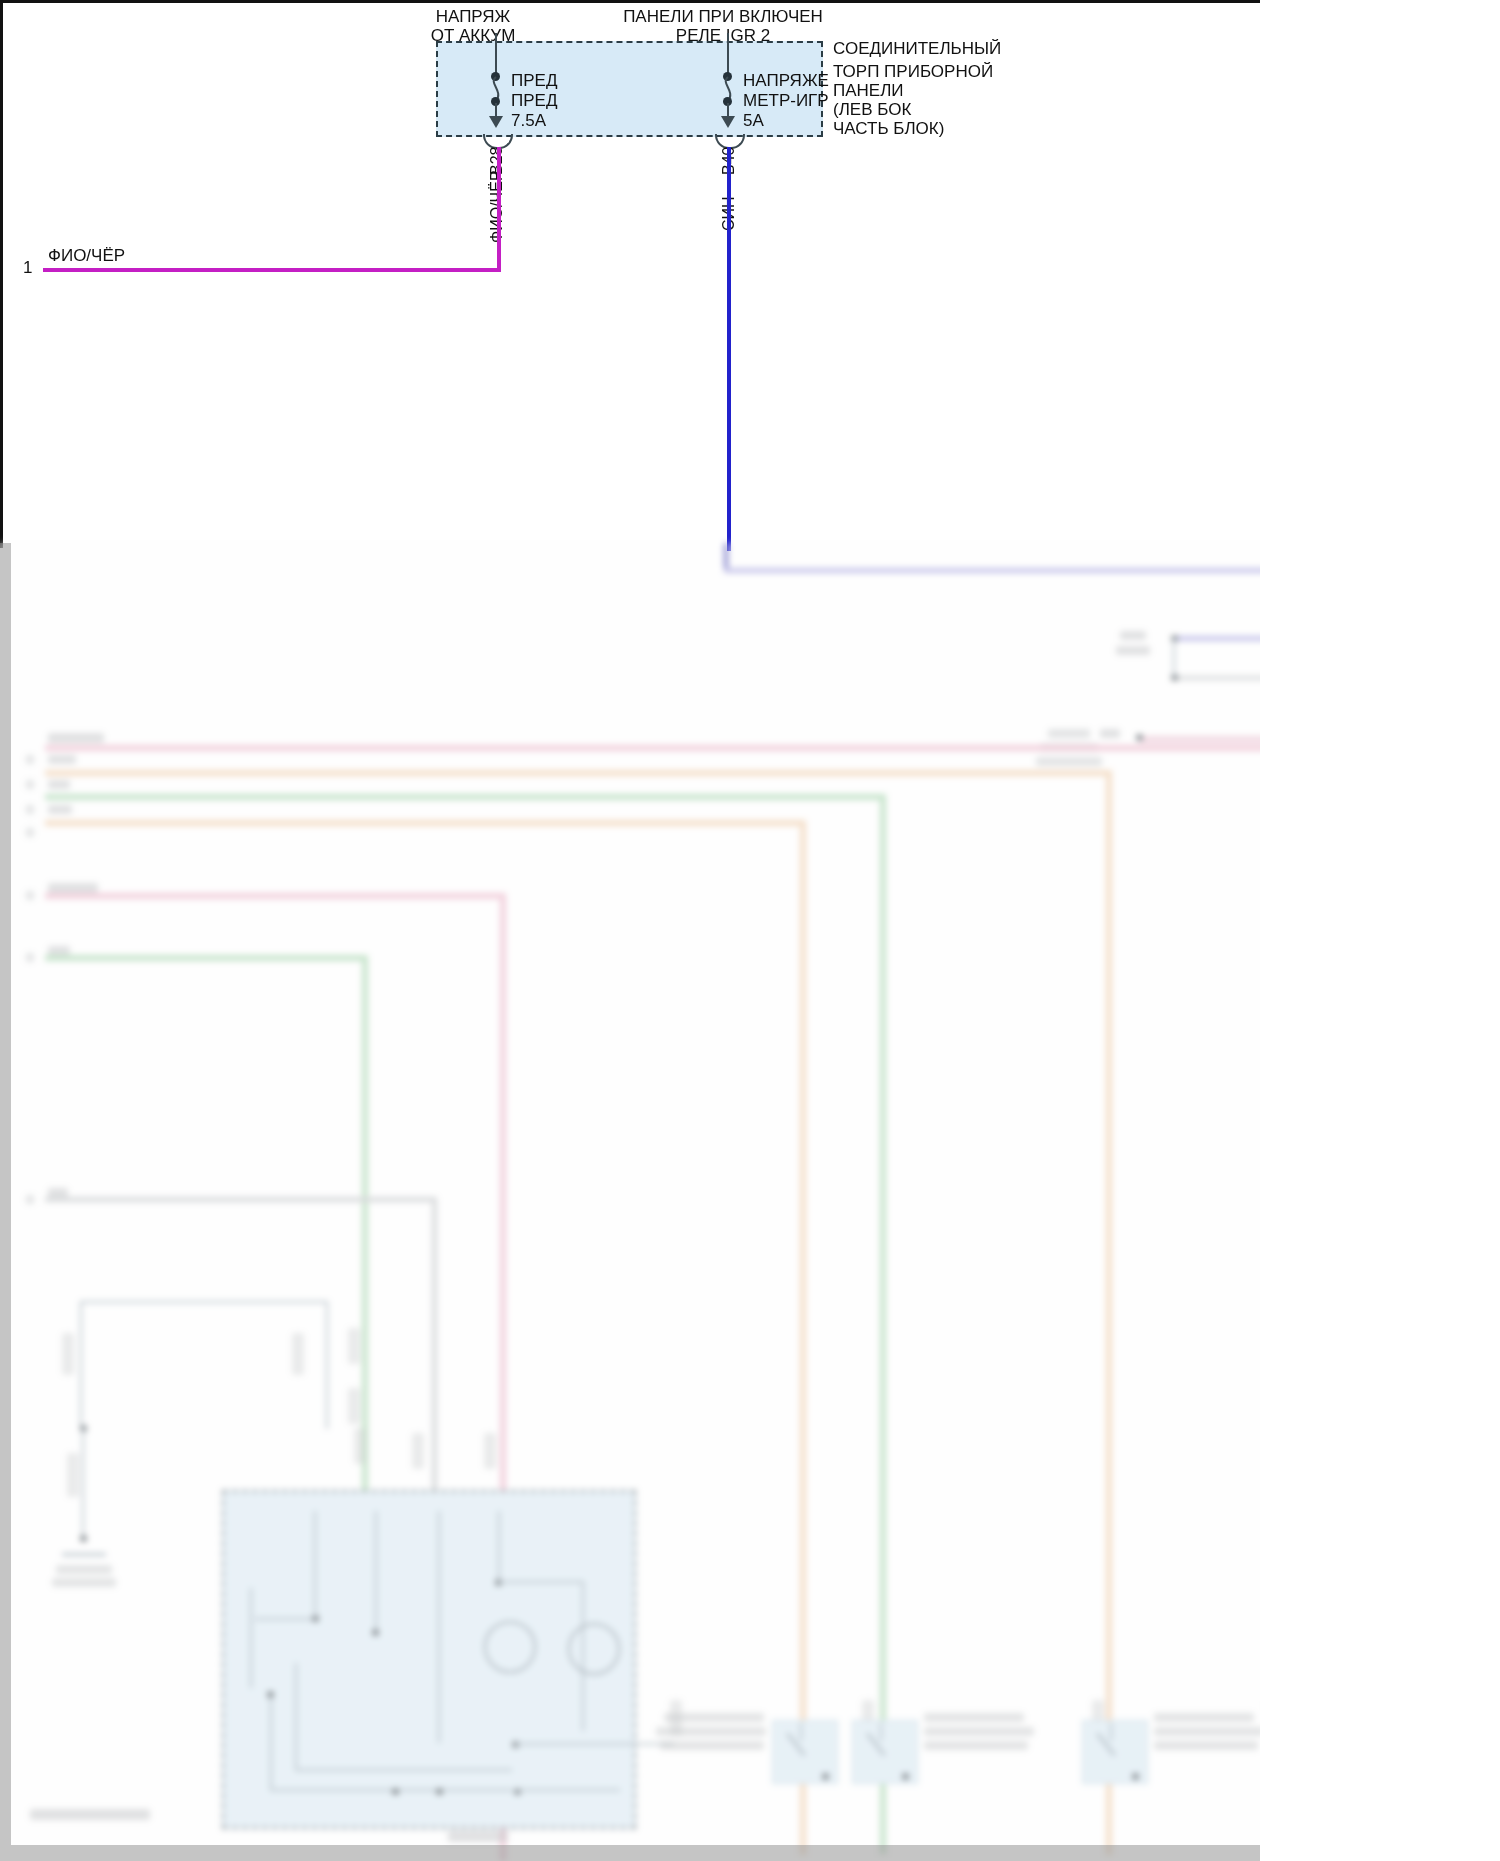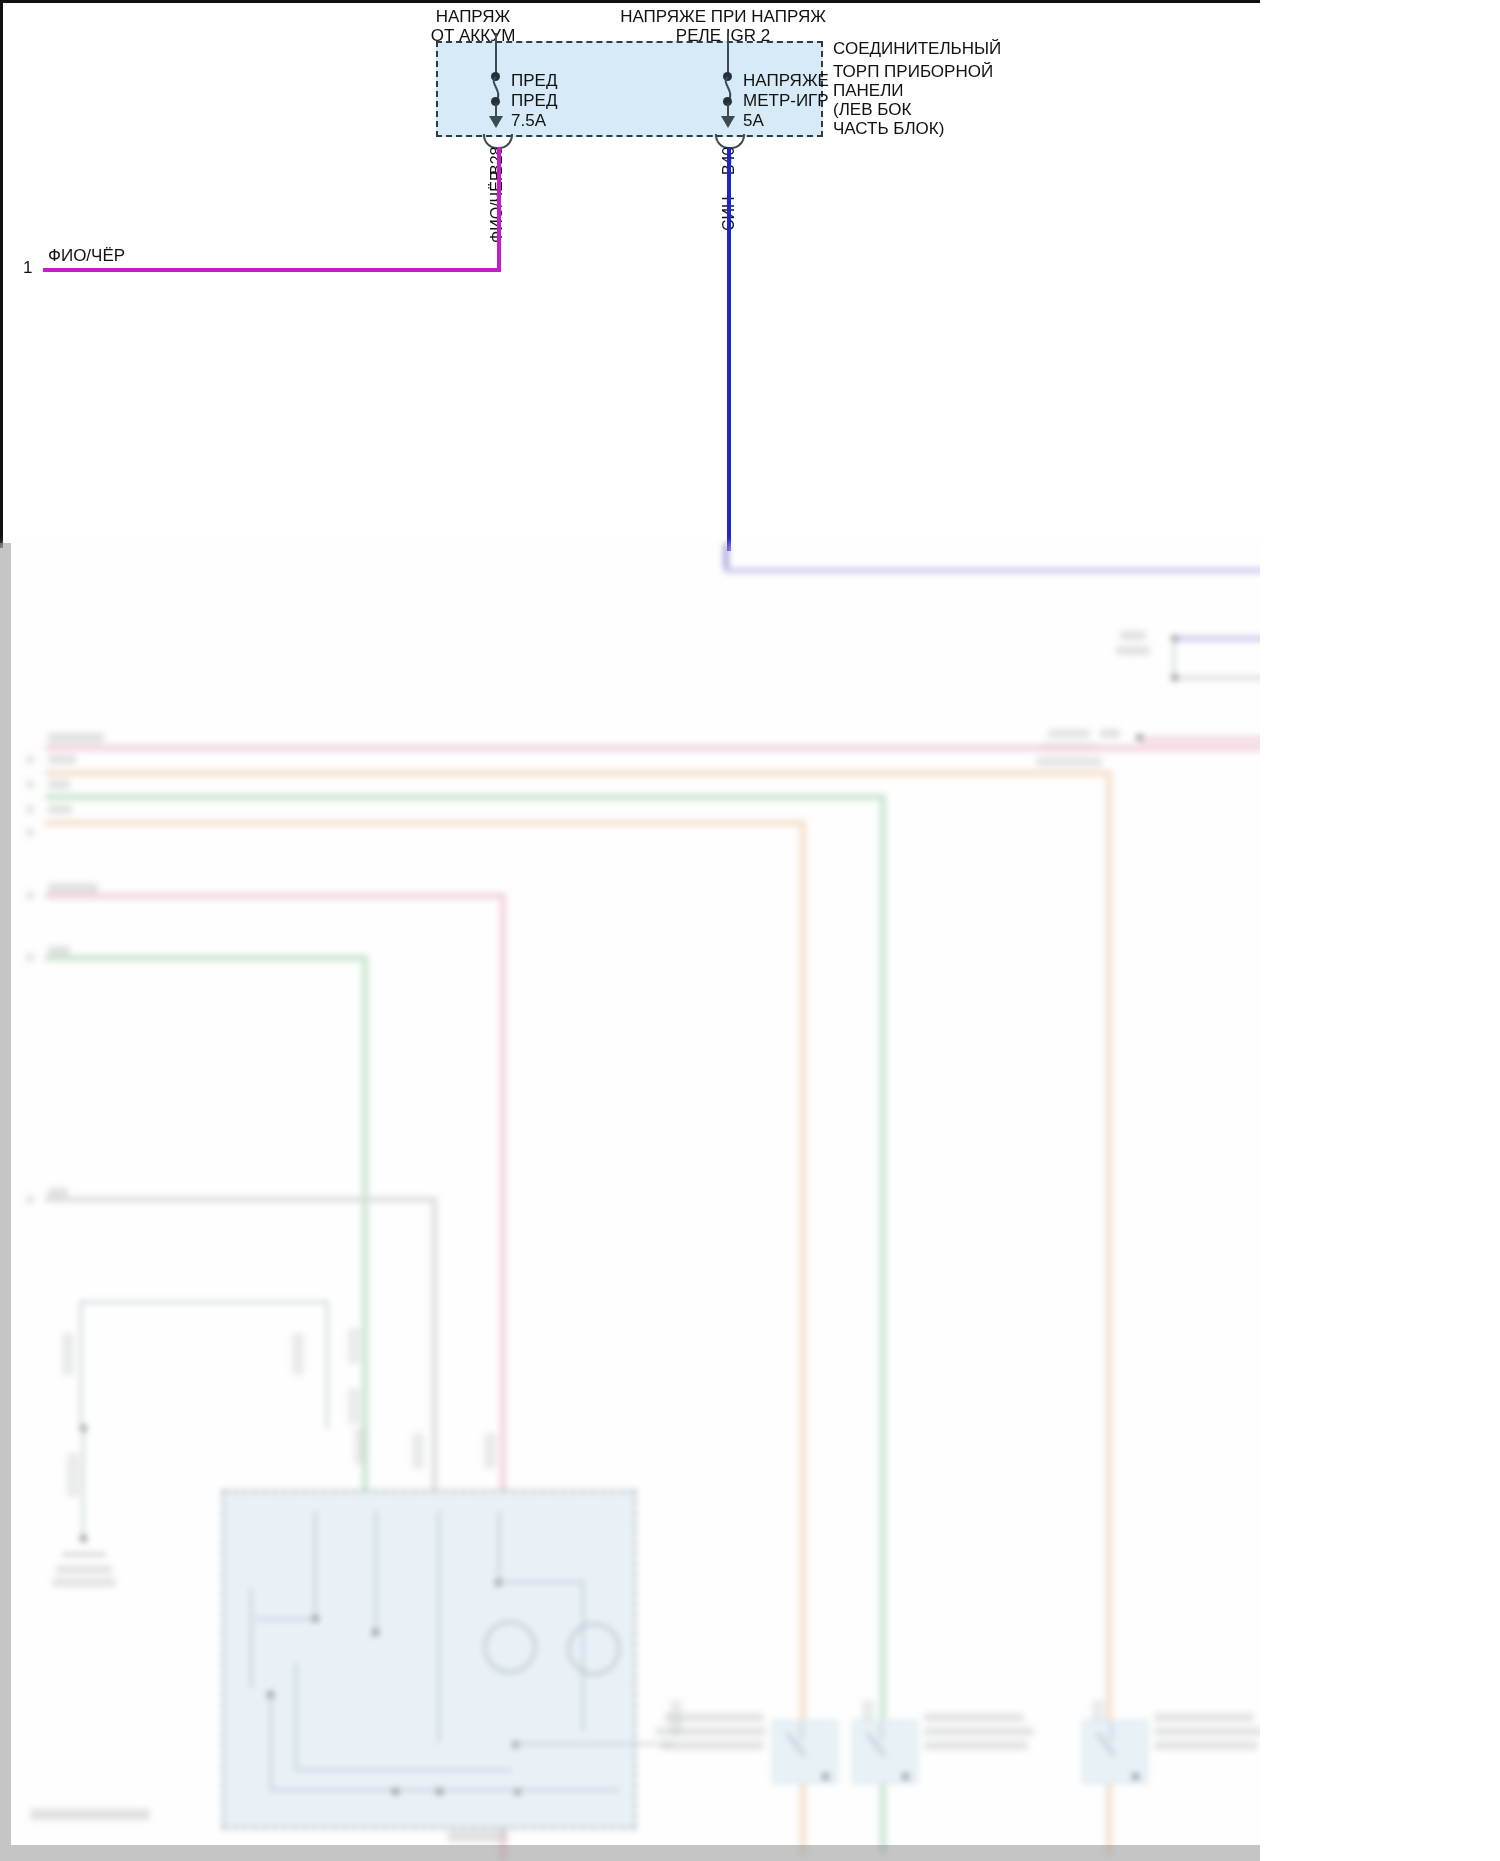--- a/index.html
+++ b/index.html
@@ -87,21 +87,21 @@
 </head>
 <body>
 
 <div id="page">
 
   <div id="sheet-top">
 
     <div class="lbl lbl-c" style="left:380px;top:4px;width:180px;">НАПРЯЖ</div>
     <div class="lbl lbl-c" style="left:380px;top:23px;width:180px;">ОТ АККУМ</div>
 
-    <div class="lbl lbl-c" style="left:555px;top:4px;width:330px;">НАПРЯЖЕ ПРИ НАПРЯЖ</div>
+    <div class="lbl lbl-c" style="left:555px;top:4px;width:330px;">ПАНЕЛИ ПРИ ВКЛЮЧЕН</div>
     <div class="lbl lbl-c" style="left:555px;top:23px;width:330px;">РЕЛЕ IGR 2</div>
 
     <div class="fusebox" style="left:433px;top:38px;width:387px;height:96px;"></div>
 
     <div class="lbl" style="left:830px;top:36px;">СОЕДИНИТЕЛЬНЫЙ</div>
     <div class="lbl" style="left:830px;top:59px;">ТОРП ПРИБОРНОЙ</div>
     <div class="lbl" style="left:830px;top:78px;">ПАНЕЛИ</div>
     <div class="lbl" style="left:830px;top:97px;">(ЛЕВ БОК</div>
     <div class="lbl" style="left:830px;top:116px;">ЧАСТЬ БЛОК)</div>
 

